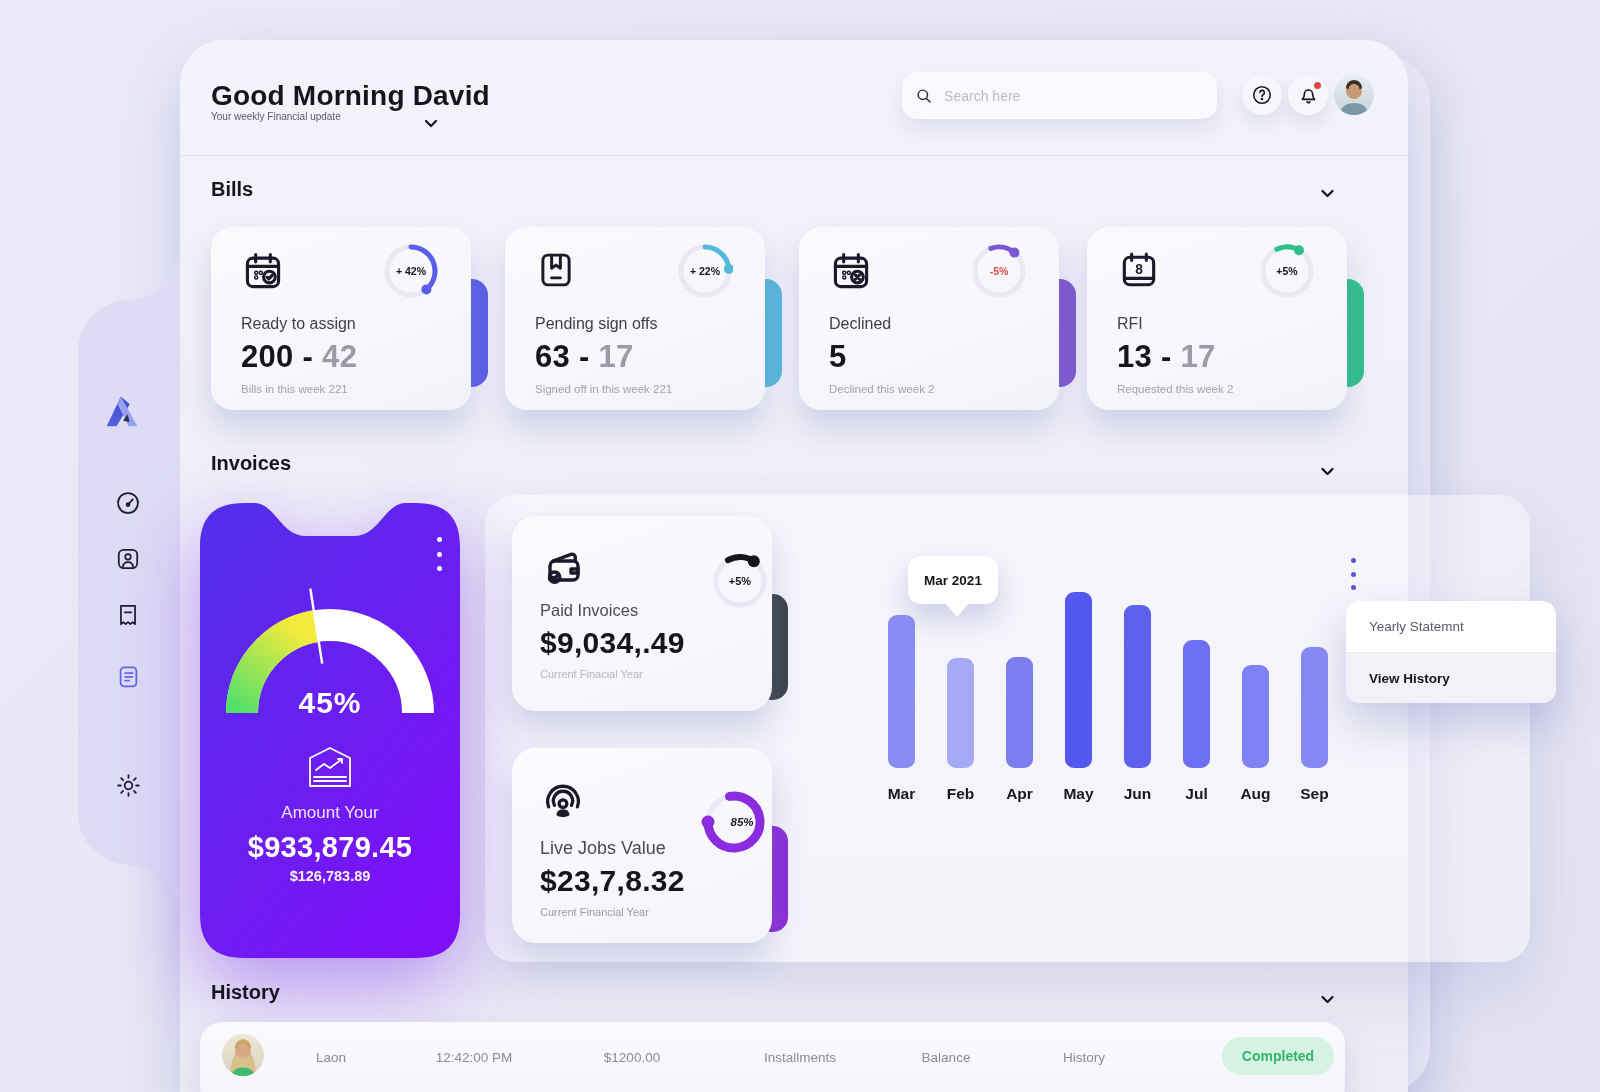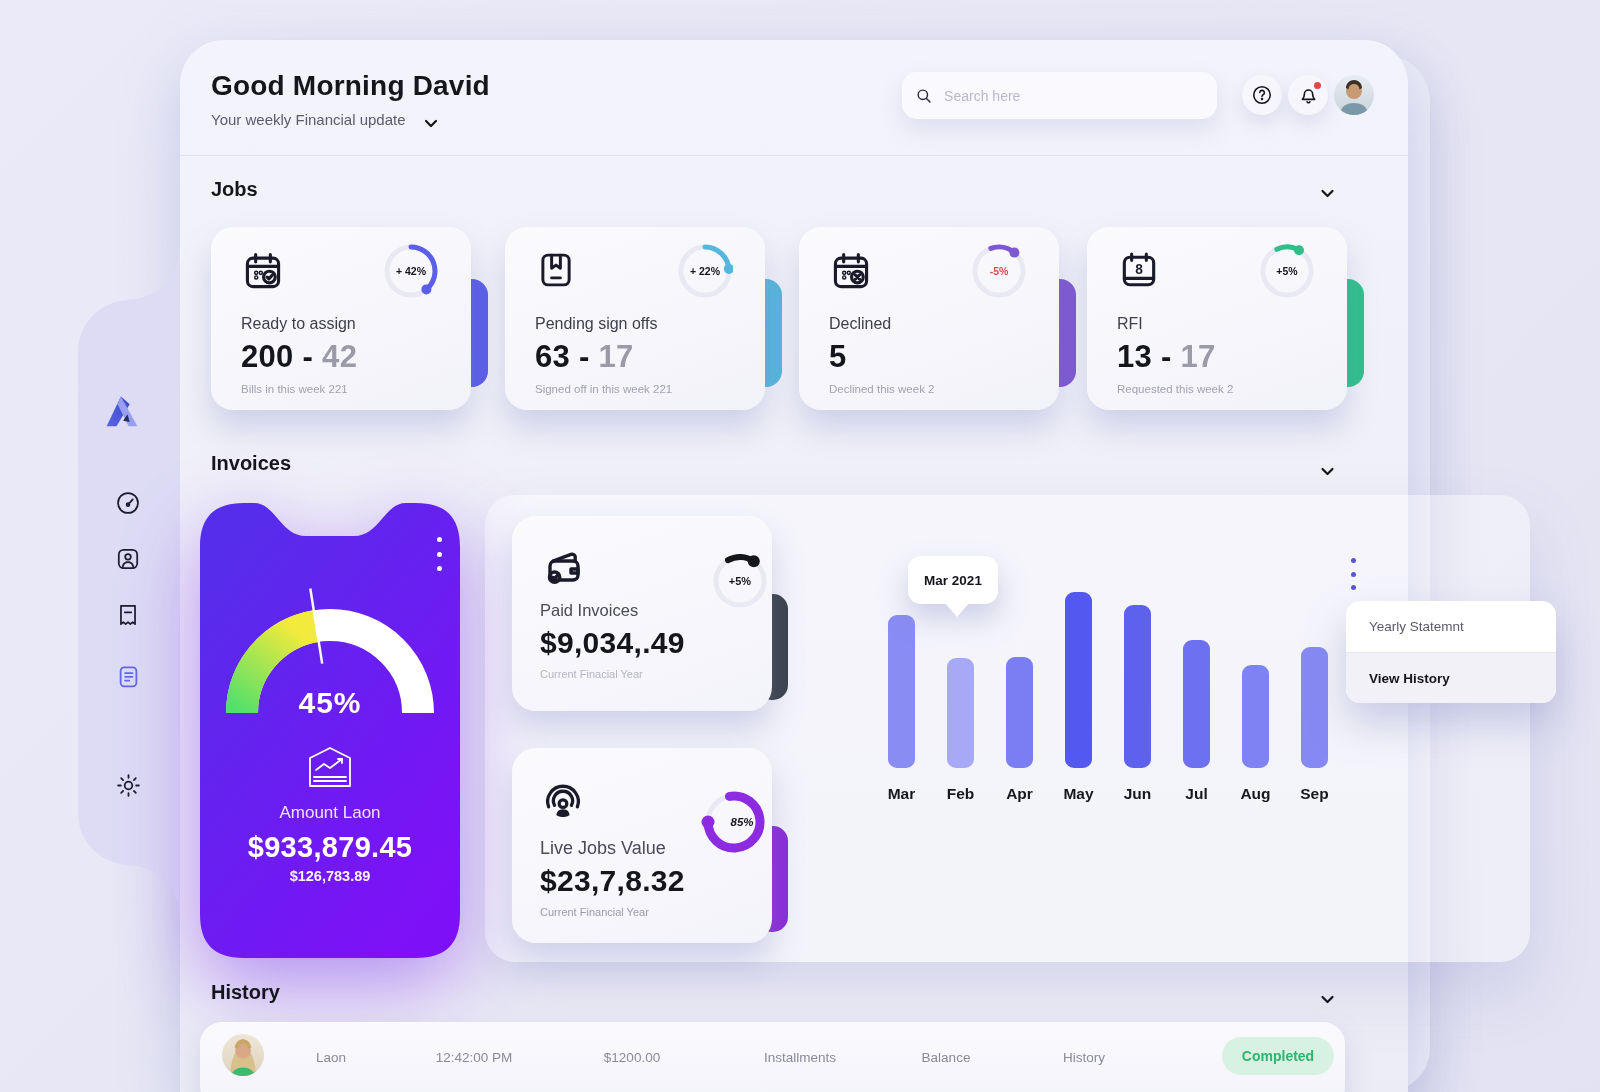--- a/index.html
+++ b/index.html
@@ -14,22 +14,22 @@
               box-shadow:0 25px 60px rgba(120,125,195,.30);}
   
   #sidebar{left:78px;top:300px;width:102px;height:565px;background:#dddcf4;border-radius:52px 0 0 52px;}
   .fillet{width:52px;height:52px;left:128px;}
   #fillet-top{top:248px;background:radial-gradient(circle 52px at 0 0, rgba(0,0,0,0) 51px, #dddcf4 52px);}
   #fillet-bottom{top:865px;background:radial-gradient(circle 52px at 0 100%, rgba(0,0,0,0) 51px, #dddcf4 52px);}
   .side-icon{left:106px;width:44px;height:44px;display:flex;align-items:center;justify-content:center;cursor:pointer;}
   .side-icon svg{stroke:#1c1c2e;fill:none;stroke-width:1.6;stroke-linecap:round;stroke-linejoin:round;}
   .side-icon.active svg{stroke:#6468ea;}
   
-  #greeting{left:211px;top:70px;font-size:28px;font-weight:800;letter-spacing:.2px;}
-  #subtitle{left:211px;top:111px;font-size:15px;color:#5b5b6e;}
+  #greeting{left:211px;top:80px;font-size:28px;font-weight:800;letter-spacing:.2px;}
+  #subtitle{left:211px;top:111px;font-size:10px;color:#5b5b6e;}
   #subtitle-caret{left:424px;top:114px;}
   #search{left:902px;top:72px;width:315px;height:47px;border-radius:15px;background:#fafafe;
           box-shadow:0 10px 22px rgba(130,135,195,.18);display:flex;align-items:center;padding:0 14px;box-sizing:border-box;}
   #search input{border:none;outline:none;background:transparent;font-family:"Liberation Sans",sans-serif;
                 font-size:14px;color:#40404e;width:100%;margin-left:10px;}
   #search input::placeholder{color:#b9b9ca;}
   .round-btn{width:40px;height:40px;border-radius:50%;background:#f6f6fc;box-shadow:0 8px 18px rgba(130,135,195,.20);
              display:flex;align-items:center;justify-content:center;cursor:pointer;}
   #hdr-divider{left:180px;top:155px;width:1228px;height:1px;background:rgba(120,120,165,.14);}
   .section-title{font-size:20px;font-weight:800;color:#15151e;}
@@ -185,21 +185,21 @@
   <div class="abs avatar" style="left:1334px;top:75px;width:40px;height:40px;background:linear-gradient(180deg,#e8edf2,#c9d3da);cursor:pointer;">
     <svg width="40" height="40" viewBox="0 0 40 40">
       <circle cx="20" cy="16" r="8" fill="#c79a74"></circle>
         <path d="M12 13c0-5 4-8 8-8s8 3 8 8l-2.5 1.5c0-3-2-5.5-5.5-5.5S14.5 11.5 14.5 14.5z" fill="#3a3028"></path>
       <path d="M6 40c0-8 6-12 14-12s14 4 14 12z" fill="#7a98a8"></path>
     </svg>
   </div>
 
   <div class="abs" id="hdr-divider"></div>
 
-  <div class="abs section-title" style="left:211px;top:178px;">Jobs</div>
+  <div class="abs section-title" style="left:211px;top:178px;">Bills</div>
   <div class="abs chevron" style="left:1320px;top:184px;cursor:pointer;">
     <svg width="15" height="9" viewBox="0 0 14 9">
         <polyline points="2,2 7,7 12,2"></polyline>
       </svg>
   </div>
 
   <div class="abs bill-card" style="left:211px;">
     <div class="bill-accent" style="background: rgb(90, 94, 233);"></div>
     <div class="bill-surface"></div>
     <div class="bill-content">
@@ -332,21 +332,21 @@
           <path d="M30 13h4v4"></path>
           <path d="M6 31h32M6 35h32"></path>
       </g>
     </svg>
     <div class="abs" id="phone-dots" style="right:18px;top:34px;width:6px;height:34px;display:flex;flex-direction:column;justify-content:space-between;align-items:center;cursor:pointer;">
       <span style="width:5px;height:5px;border-radius:50%;background:#fff;"></span>
       <span style="width:5px;height:5px;border-radius:50%;background:#fff;"></span>
       <span style="width:5px;height:5px;border-radius:50%;background:#fff;"></span>
     </div>
     <div class="abs phone-txt" id="gauge-pct">45%</div>
-    <div class="abs phone-txt" id="gauge-label">Amount Laon</div>
+    <div class="abs phone-txt" id="gauge-label">Amount Your</div>
     <div class="abs phone-txt" id="gauge-amount">$933,879.45</div>
     <div class="abs phone-txt" id="gauge-amount2">$126,783.89</div>
   </div>
 
   <div class="abs stat-card" style="top:516px;">
     <div class="stat-accent" style="background: rgb(58, 65, 73);"></div>
     <div class="stat-surface"></div>
     <div class="stat-icon">
       <svg width="48" height="48" viewBox="0 0 24 24">
           <path d="M6.5 8.5 L15.5 5.2 a1.6 1.6 0 0 1 2.1 1v2.3"></path>

